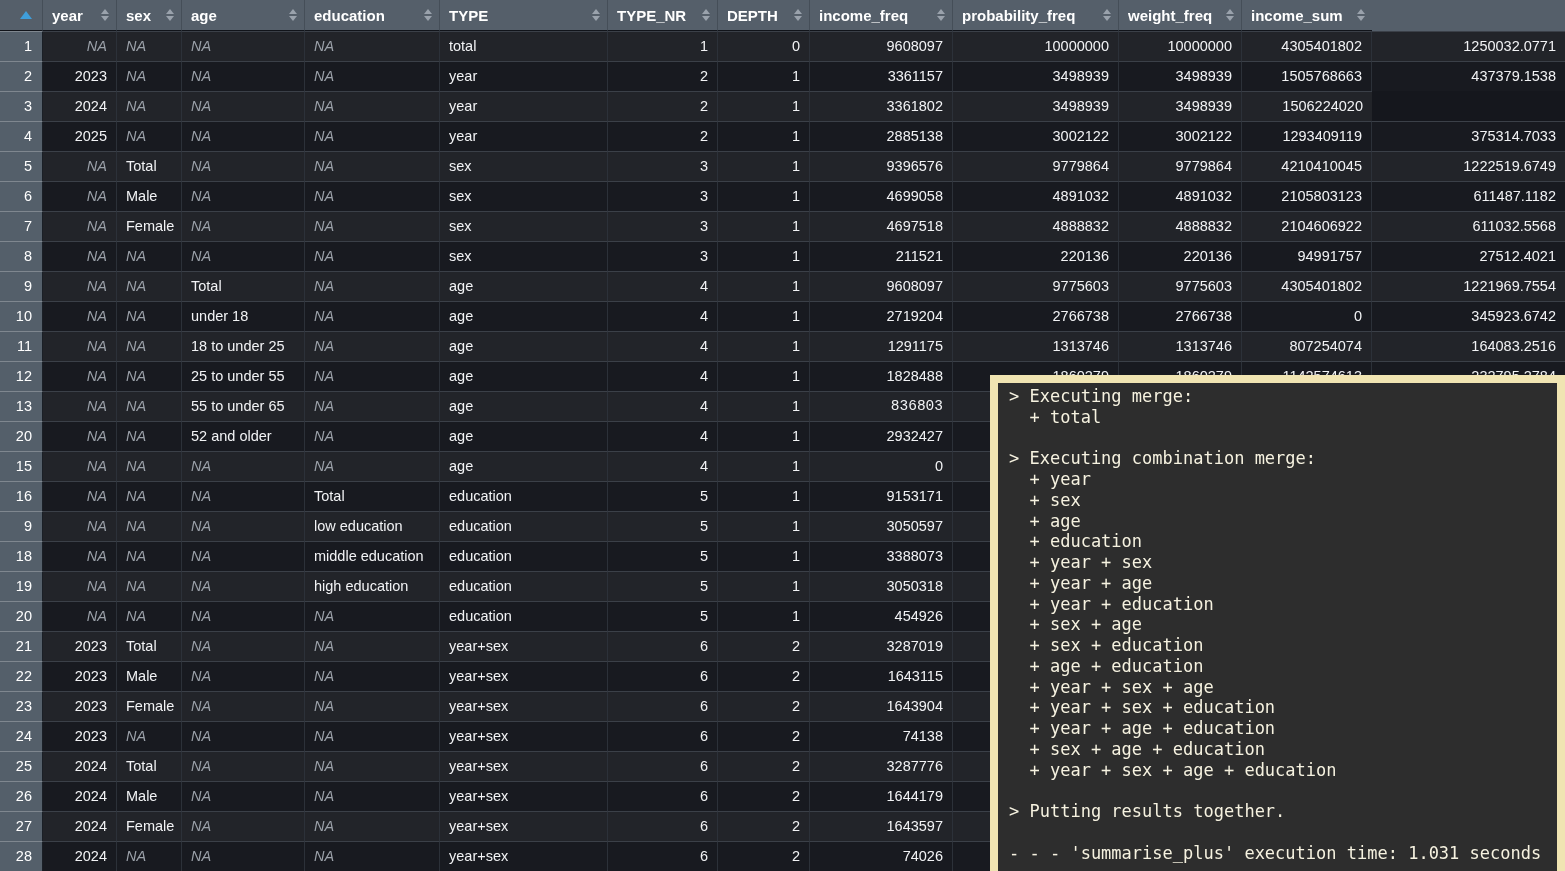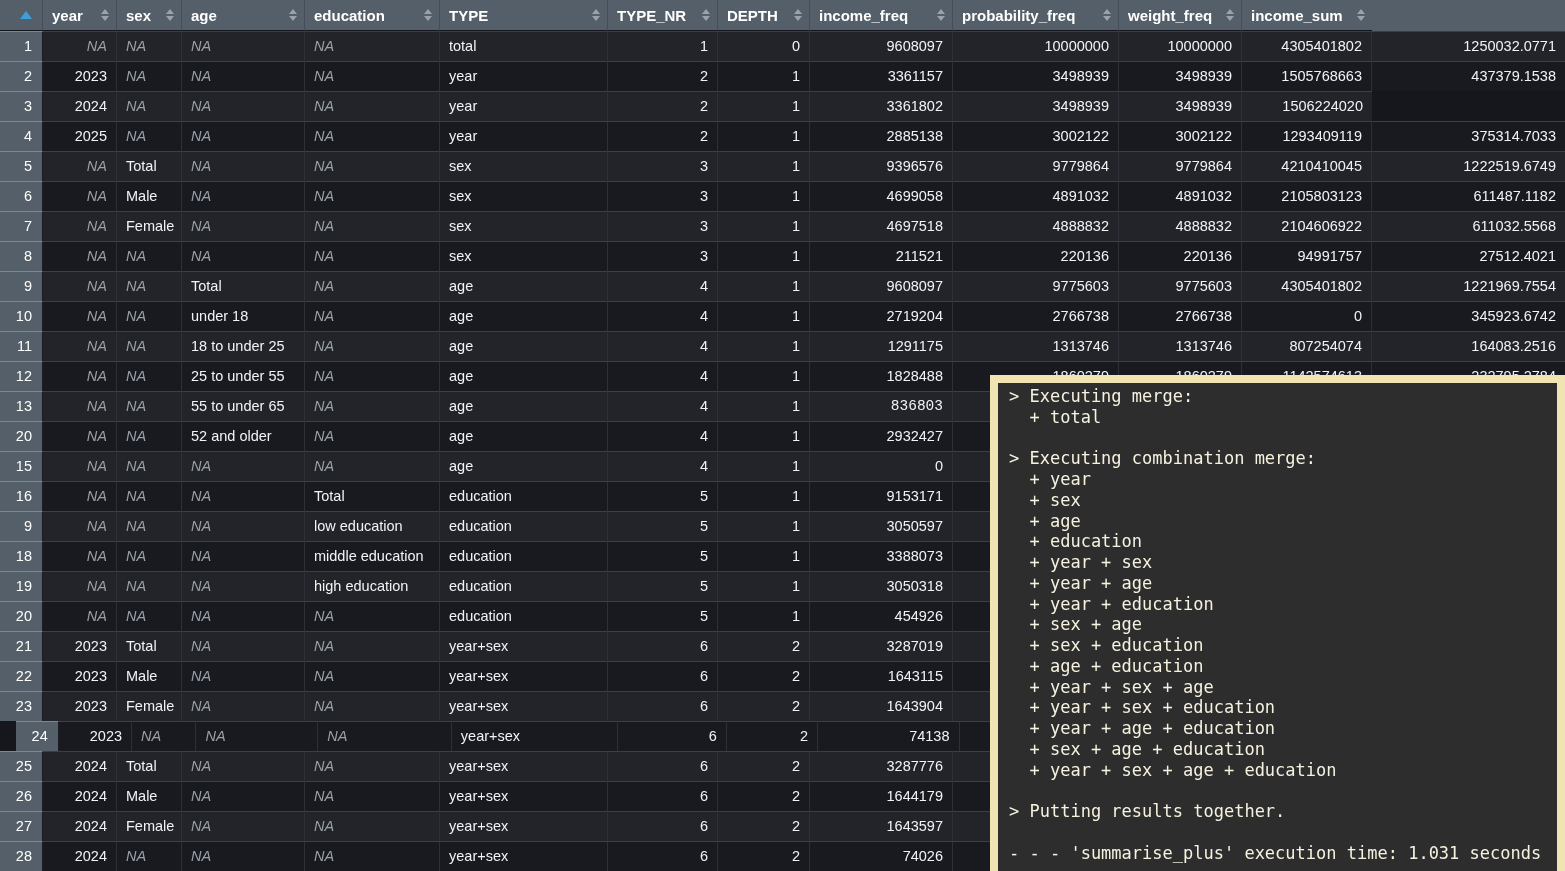--- a/index.html
+++ b/index.html
@@ -511,21 +511,21 @@
           <div class="cell align-left" style="width: 168px;">year+sex</div>
           <div class="cell align-right" style="width: 110px;">6</div>
           <div class="cell align-right" style="width: 92px;">2</div>
           <div class="cell align-right" style="width: 143px;">1643904</div>
           <div class="cell align-right" style="width: 166px;"></div>
           <div class="cell align-right" style="width: 123px;"></div>
           <div class="cell align-right" style="width: 130px;"></div>
           <div class="cell align-right" style="width: 193px;"></div>
         </div>
         <div class="row">
-          <div class="cell align-right rownum" style="width: 43px; margin-left: 16px;">24</div>
+          <div class="cell align-right rownum" style="width: 43px;">24</div>
           <div class="cell align-right" style="width: 74px;">2023</div>
           <div class="cell align-left" style="width: 65px;"><span class="na">NA</span></div>
           <div class="cell align-left" style="width: 123px;"><span class="na">NA</span></div>
           <div class="cell align-left" style="width: 135px;"><span class="na">NA</span></div>
           <div class="cell align-left" style="width: 168px;">year+sex</div>
           <div class="cell align-right" style="width: 110px;">6</div>
           <div class="cell align-right" style="width: 92px;">2</div>
           <div class="cell align-right" style="width: 143px;">74138</div>
           <div class="cell align-right" style="width: 166px;"></div>
           <div class="cell align-right" style="width: 123px;"></div>

